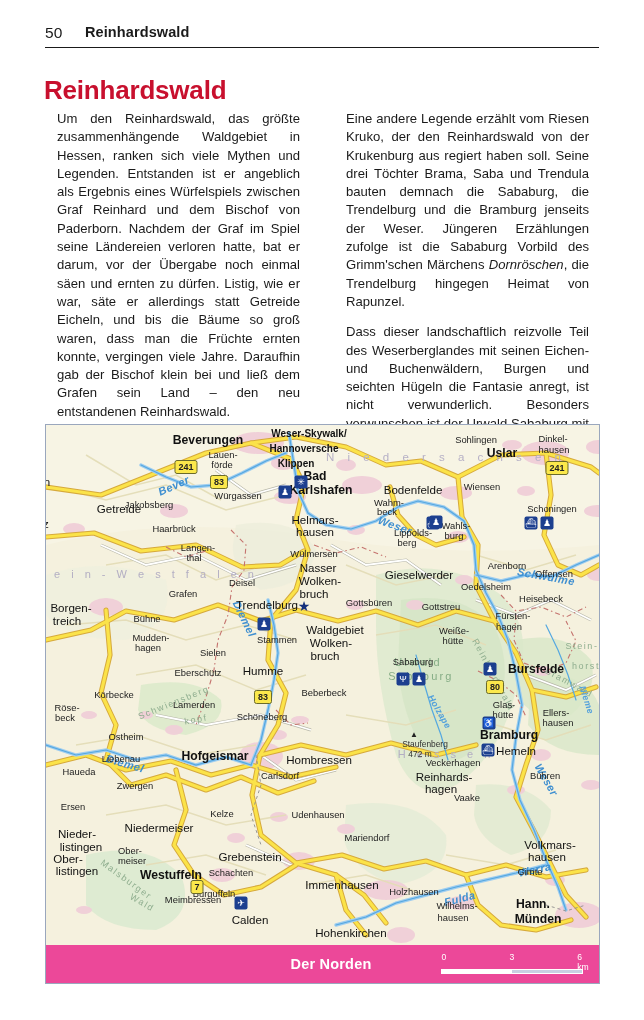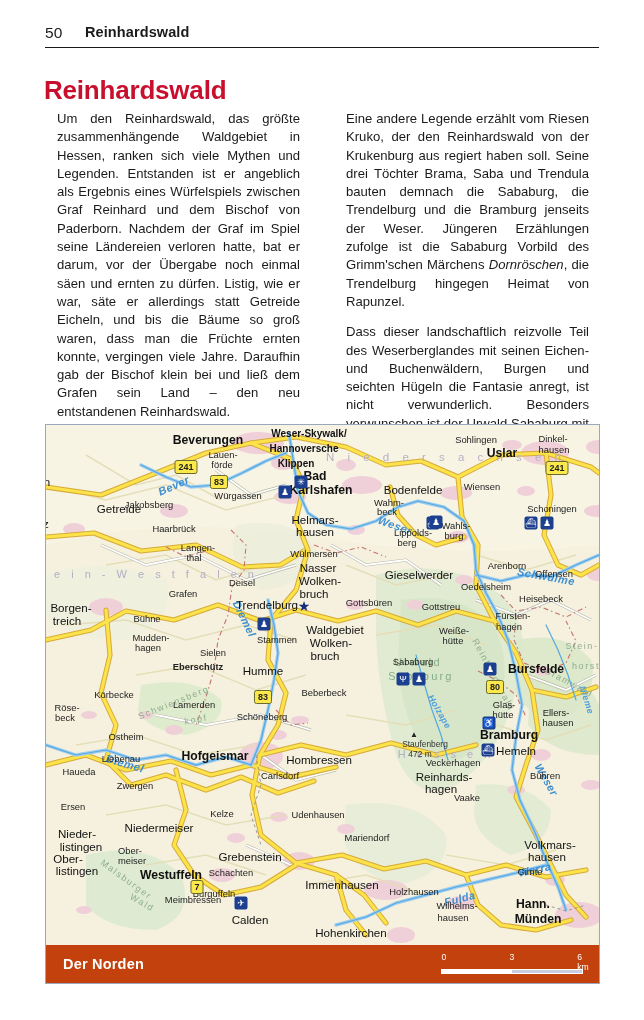--- a/index.html
+++ b/index.html
@@ -104,22 +104,22 @@
     color:#14307c;font-size:14px;line-height:1;
   }
   .peak{
     position:absolute;transform:translate(-50%,-50%);
     color:#222;font-size:8px;line-height:1;
   }
 
   
   .map-footer{
     position:absolute;left:0;bottom:0;width:553px;height:38px;
-    background:#c2410c;
-    display:flex;align-items:center;
+    background:#ec4899;
+    display:flex;align-items:center;justify-content:center;
   }
   .map-footer .fname{
     color:#fff;font-size:14.5px;font-weight:700;margin-left:17px;letter-spacing:.2px;
   }
   .scalebar{
     position:absolute;right:16px;bottom:7px;width:142px;height:24px;
   }
   .scalebar .nums{
     position:relative;height:12px;color:#fff;font-size:8.6px;
   }
@@ -418,21 +418,21 @@
           <div class="map-label L-vill" style="left: 101px; top: 194px;">Bühne</div>
           <div class="map-label L-town" style="left: 25px; top: 183px;">Borgen-</div>
           <div class="map-label L-town" style="left: 21px; top: 196px;">treich</div>
           <div class="map-label L-vill" style="left: 105px; top: 213px;">Mudden-</div>
           <div class="map-label L-vill" style="left: 102px; top: 223px;">hagen</div>
           <div class="map-label L-vill" style="left: 231px; top: 215px;">Stammen</div>
           <div class="map-label L-vill" style="left: 167px; top: 228px;">Sielen</div>
           <div class="map-label L-town" style="left: 289px; top: 205px;">Waldgebiet</div>
           <div class="map-label L-town" style="left: 285px; top: 218px;">Wolken-</div>
           <div class="map-label L-town" style="left: 279px; top: 231px;">bruch</div>
-          <div class="map-label L-vill" style="left: 152px; top: 242px; font-weight: bold;">Eberschütz</div>
+          <div class="map-label L-vill" style="left: 152px; top: 248px;">Eberschütz</div>
           <div class="map-label L-town" style="left: 217px; top: 246px;">Humme</div>
           <div class="map-label L-vill" style="left: 367px; top: 237px;">Sababurg</div>
           <div class="map-label L-vill" style="left: 68px; top: 270px;">Körbecke</div>
           <div class="map-label L-vill" style="left: 148px; top: 280px;">Lamerden</div>
           <div class="map-label L-vill" style="left: 278px; top: 268px;">Beberbeck</div>
           <div class="map-label L-vill" style="left: 216px; top: 292px;">Schöneberg</div>
           <div class="map-label L-vill" style="left: 21px; top: 283px;">Röse-</div>
           <div class="map-label L-vill" style="left: 19px; top: 293px;">beck</div>
           <div class="map-label L-vill" style="left: 80px; top: 312px;">Ostheim</div>
           <div class="map-label L-vill" style="left: 75px; top: 334px;">Liebenau</div>

